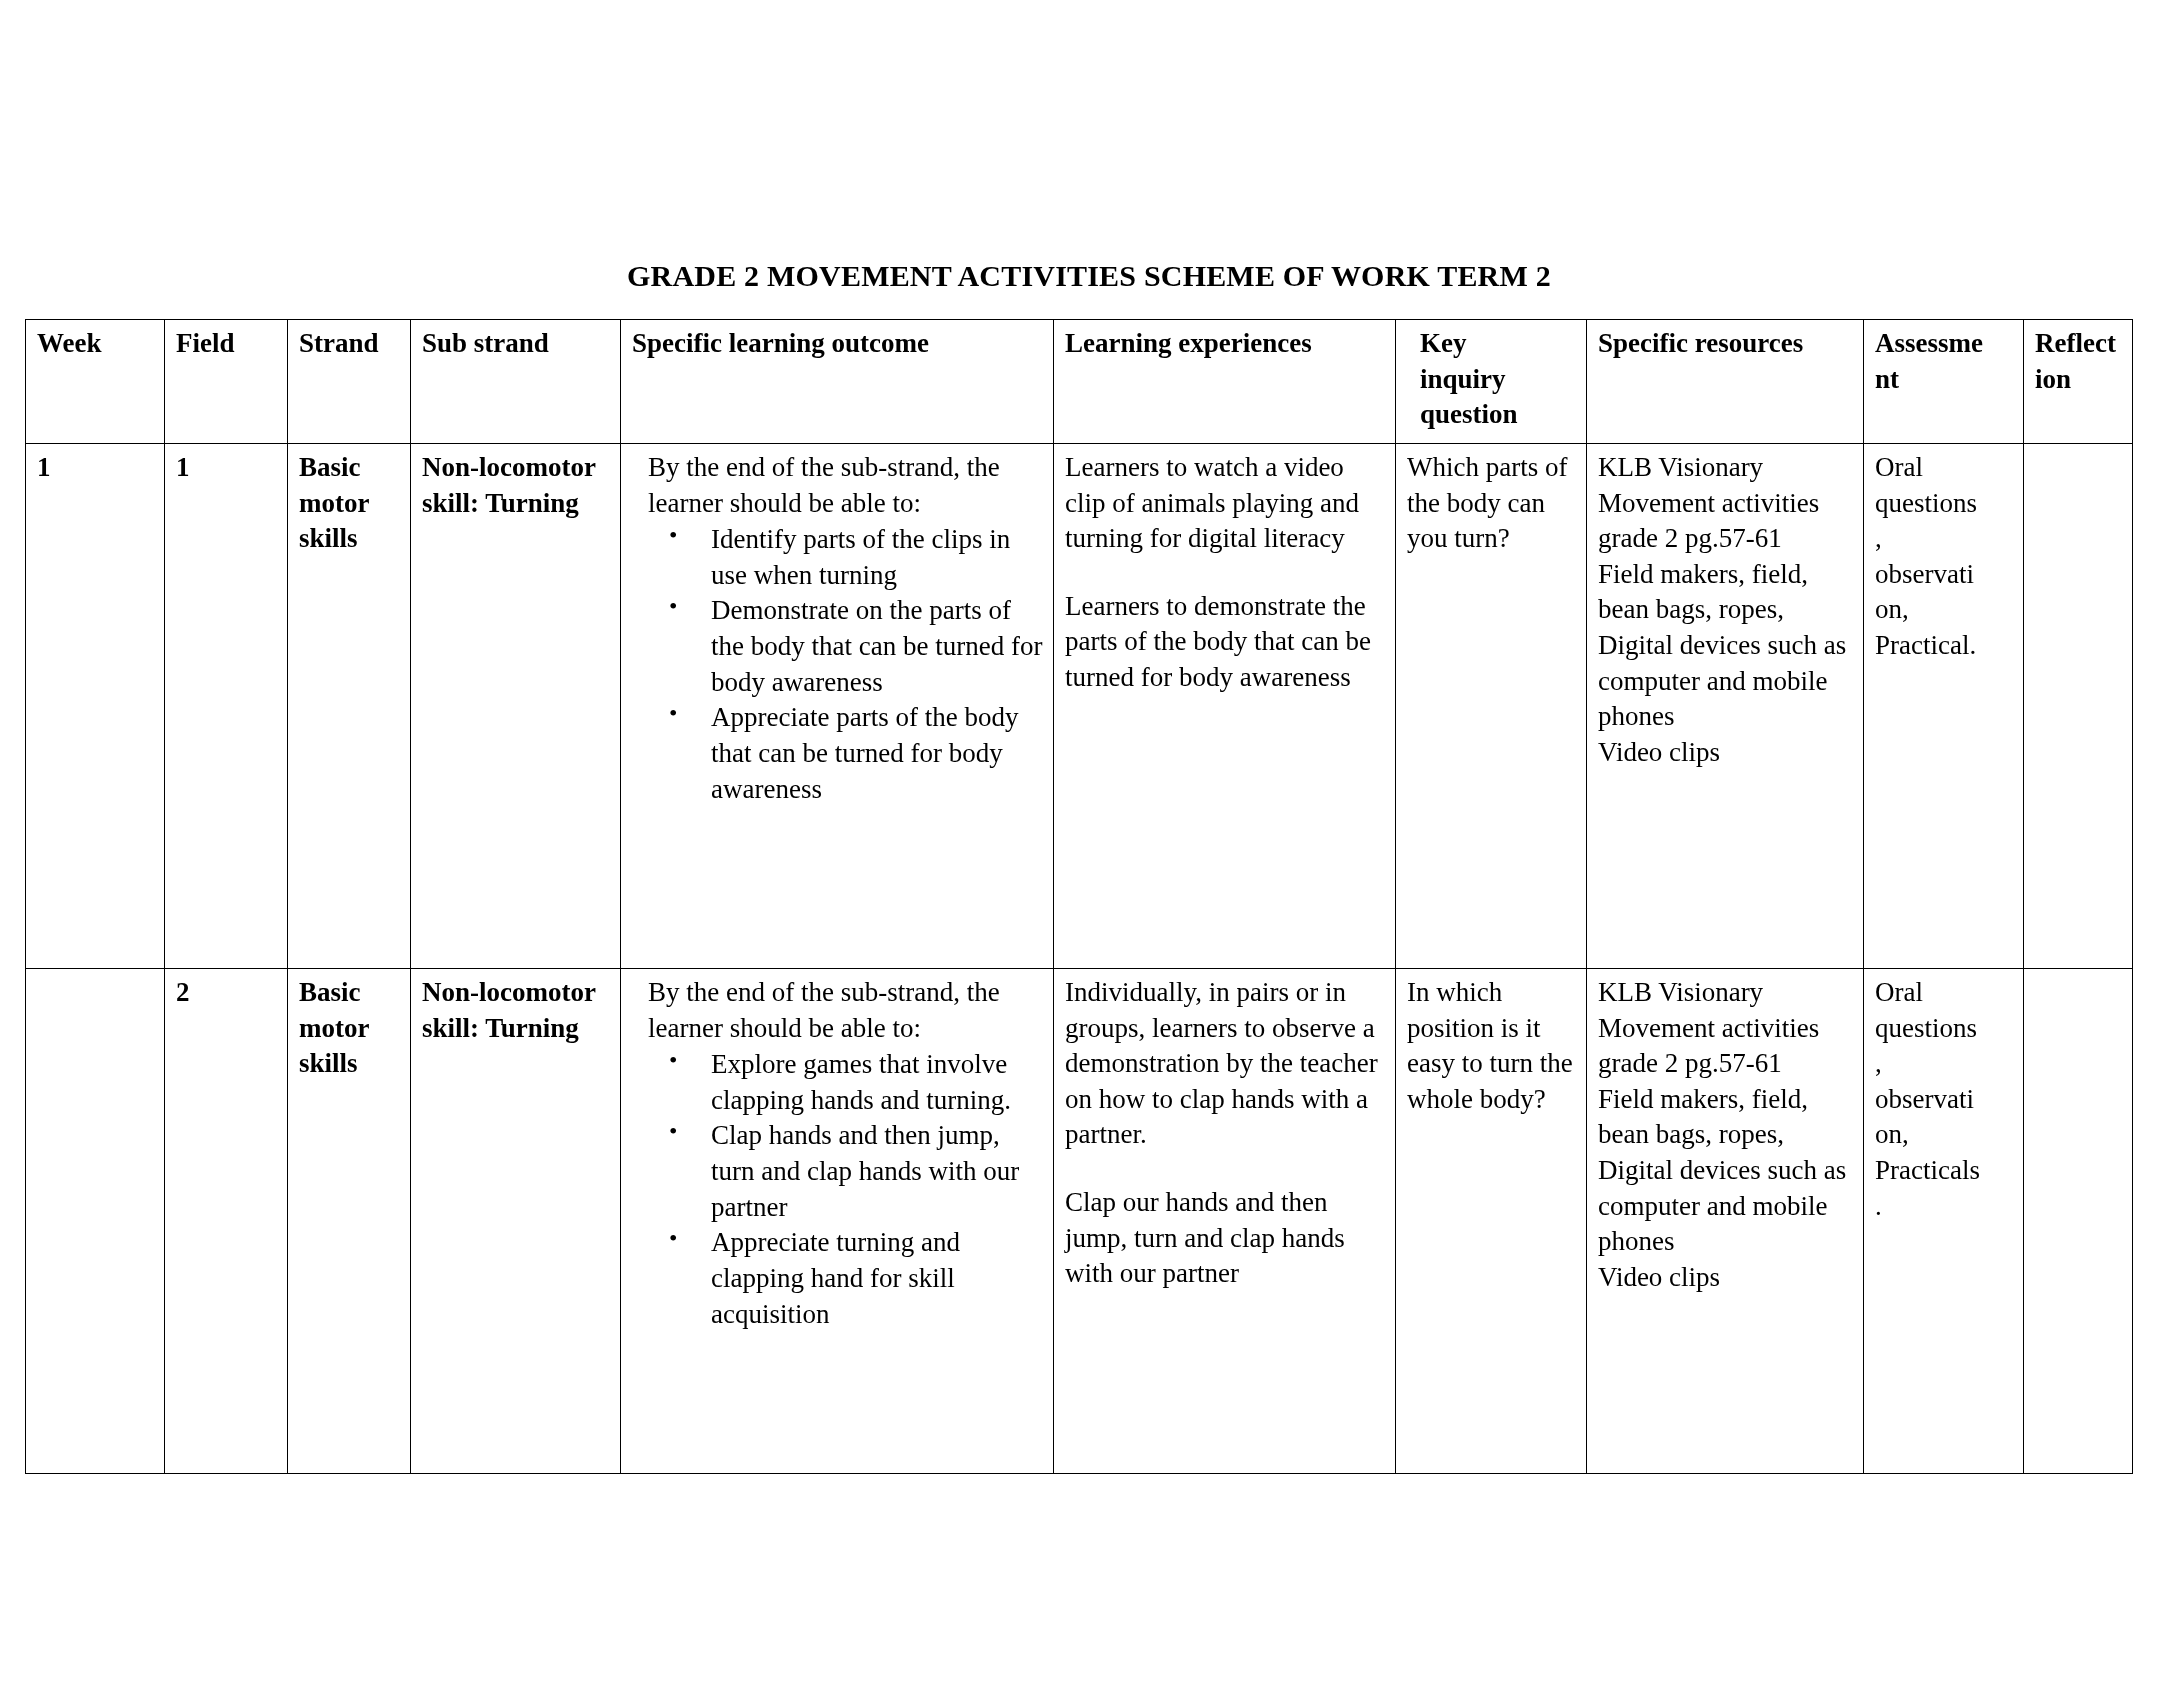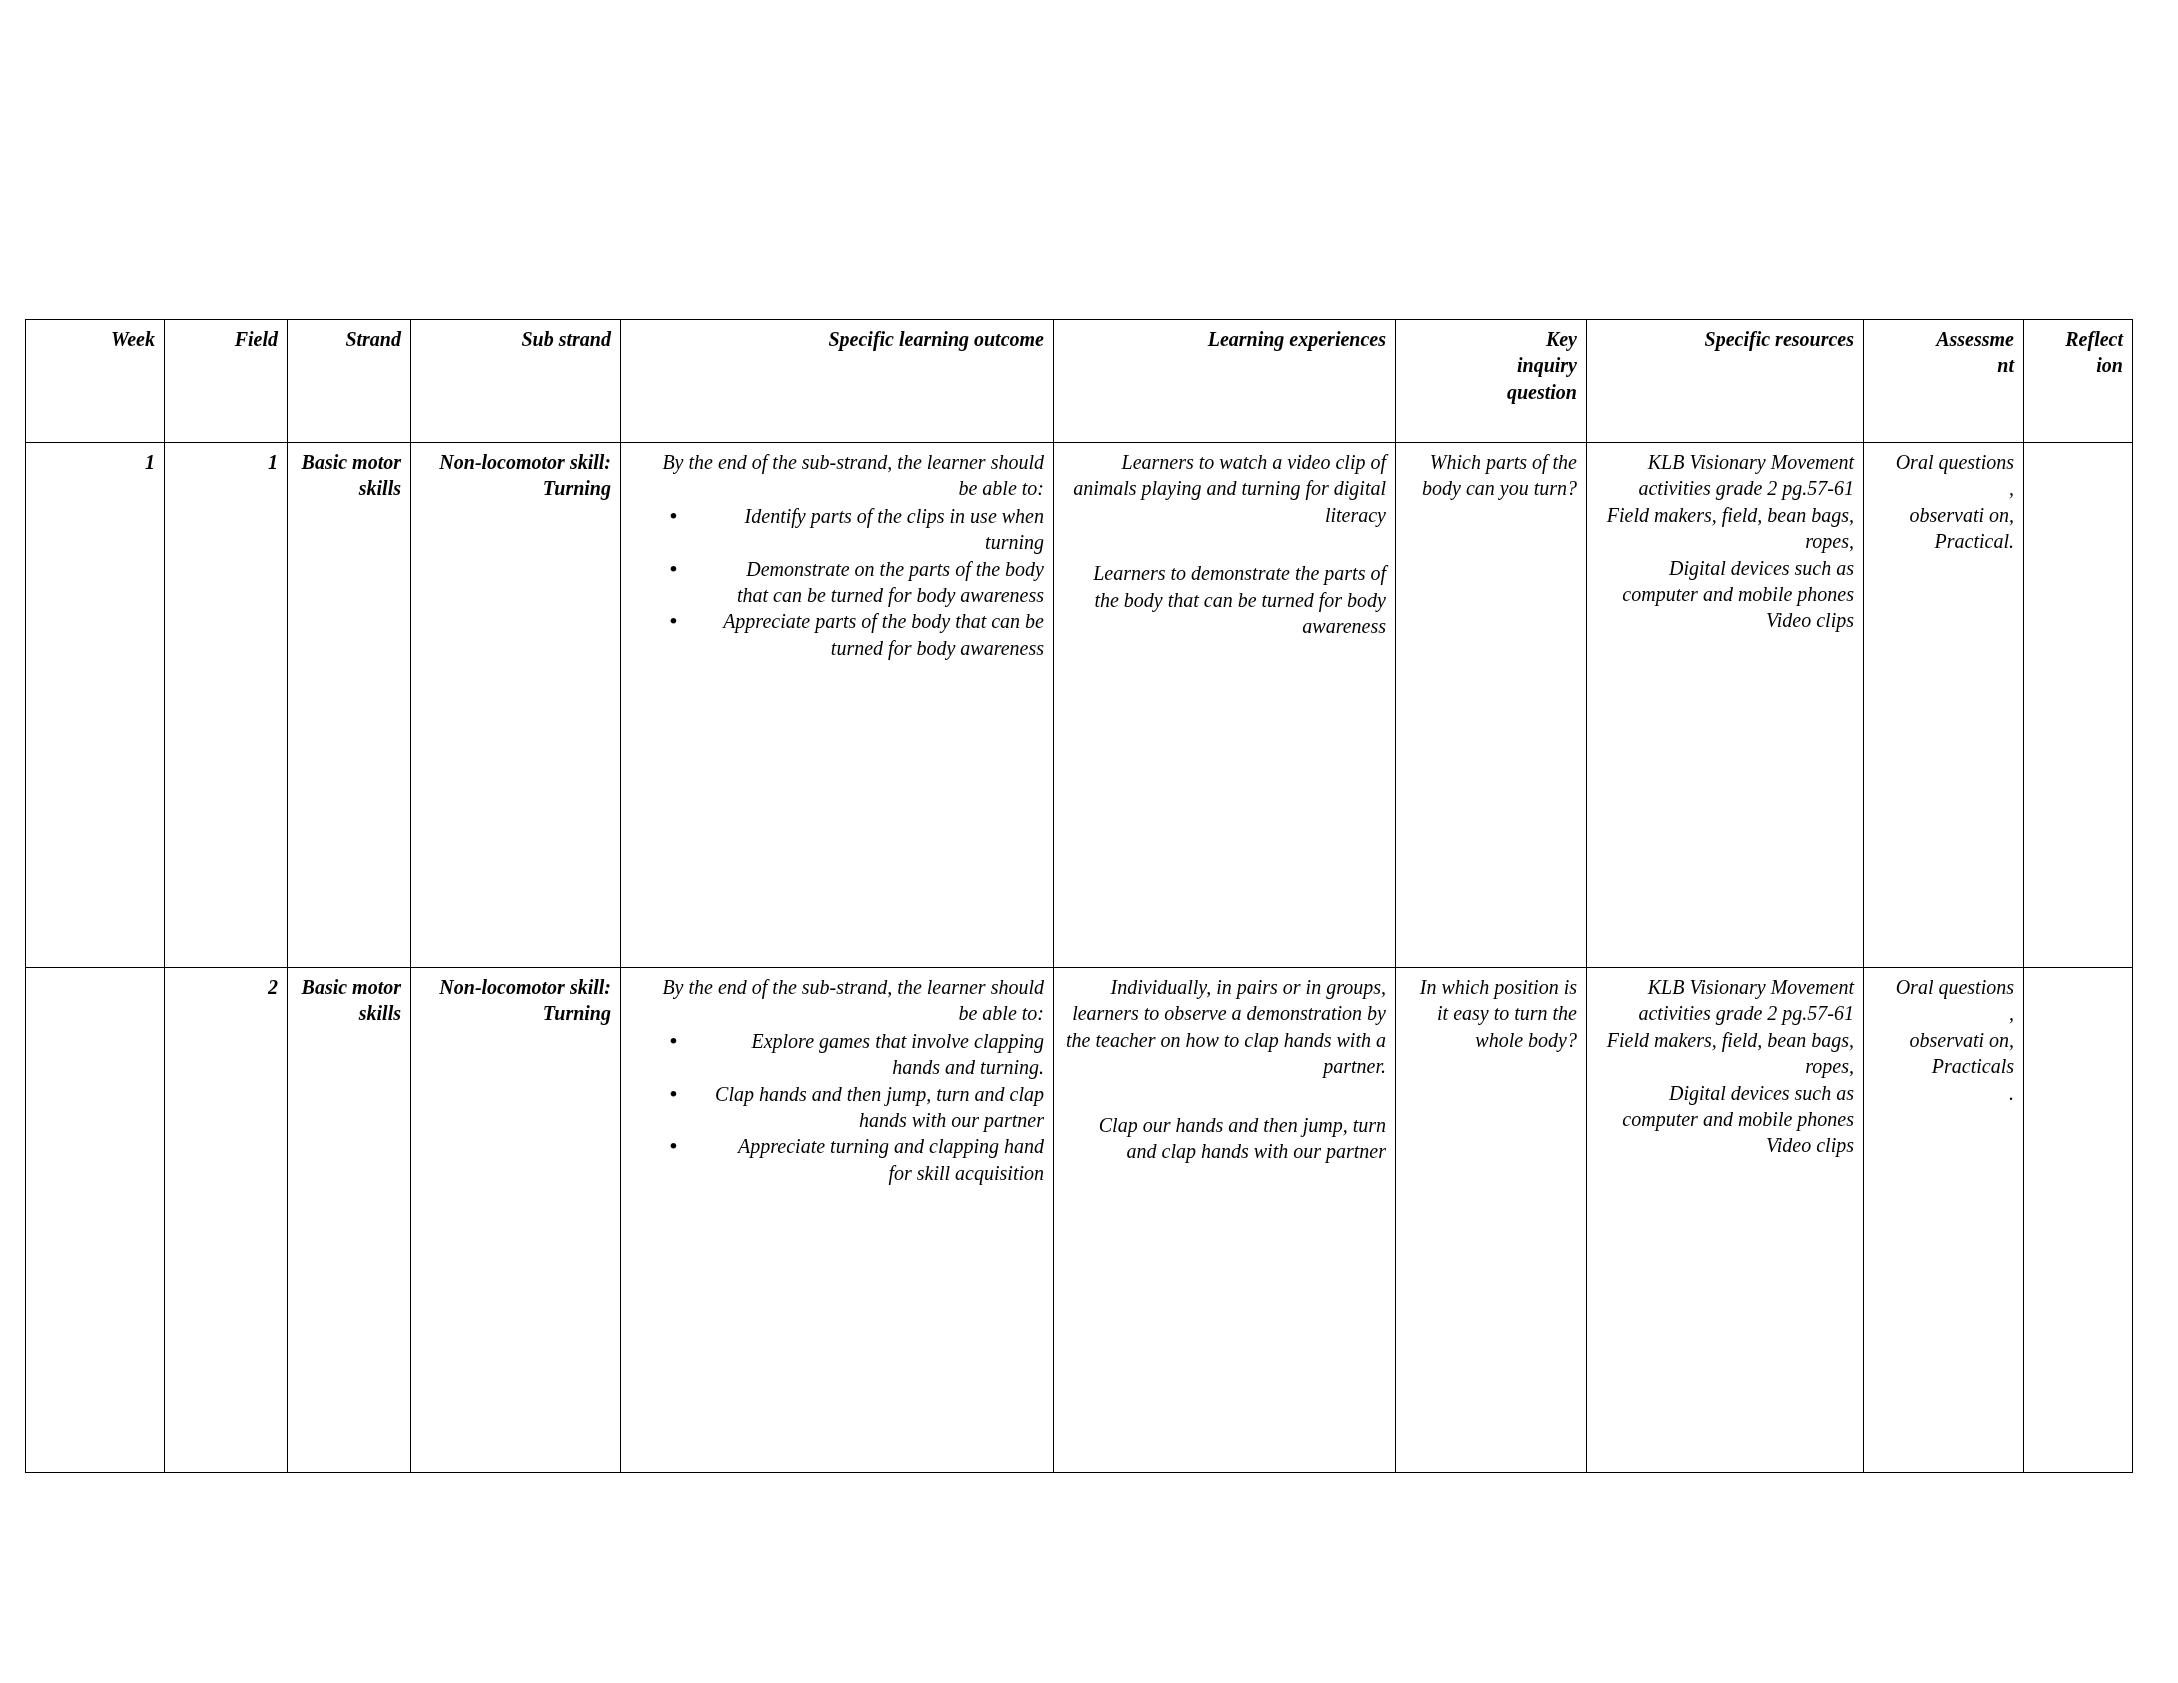--- a/index.html
+++ b/index.html
@@ -43,25 +43,24 @@
     top: 319px;
     width: 2106px;
     border-collapse: collapse;
     table-layout: fixed;
   }
   .scheme-table td,
   .scheme-table th {
     border: 1.6px solid #000000;
     vertical-align: top;
     padding: 6px 9px 10px 11px;
-    font-size: 20px;
+    font-size: 27px;
     line-height: 1.32;
-    text-align: right;
+    text-align: left;
     overflow: visible;
-    font-style: italic;
   }
   .scheme-table th {
     font-weight: bold;
     height: 123px;
   }
   .hdr-key { position: relative; }
   .hdr-key .ovf {
     white-space: nowrap;
   }
 
@@ -107,20 +106,21 @@
 
   .res-line { display: block; }
   .as-line  { display: block; }
   .kq-line  { display: block; margin-left: 13px; }
 </style>
 </head>
 <body>
 
 <div class="page">
 
+  <div class="doc-title">GRADE 2 MOVEMENT ACTIVITIES SCHEME OF WORK TERM 2</div>
 
   <table class="scheme-table">
     <colgroup>
       <col class="c-week">
         <col class="c-lesson">
         <col class="c-strand">
         <col class="c-substrand">
       <col class="c-outcome">
         <col class="c-exp">
         <col class="c-key">

